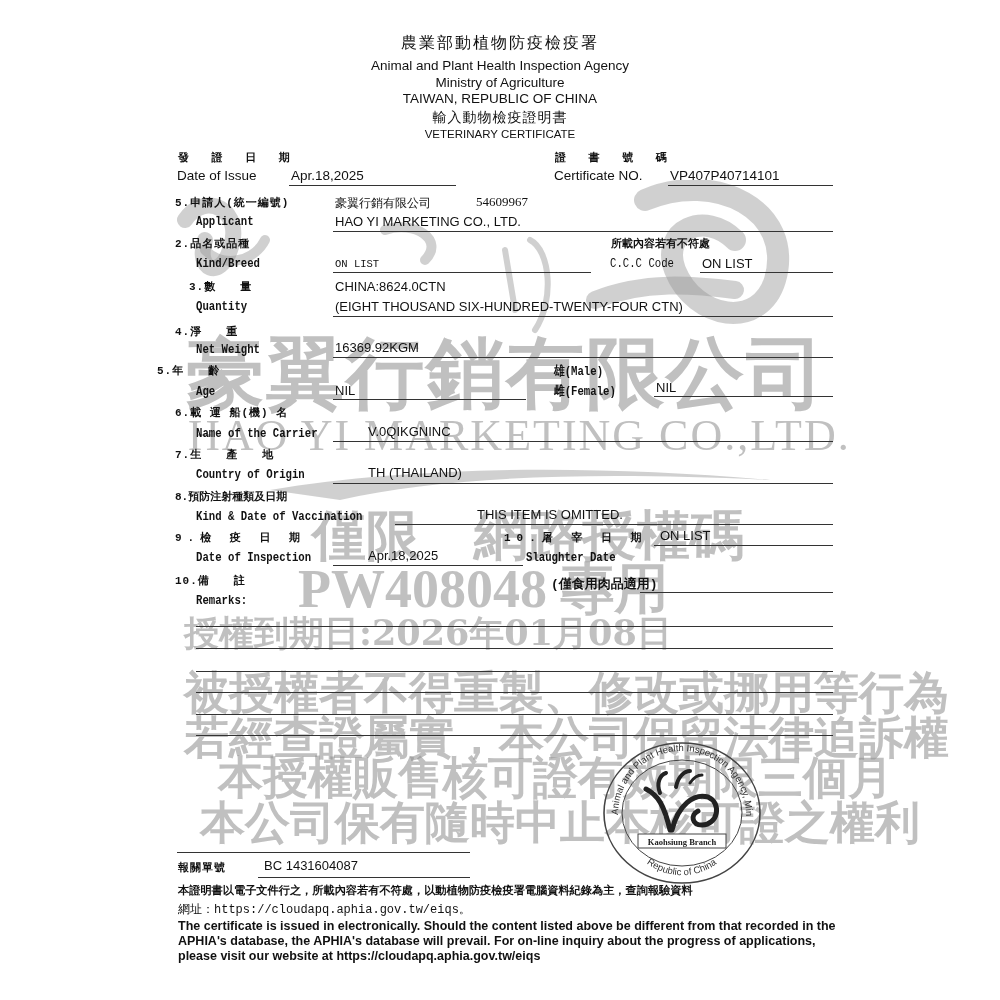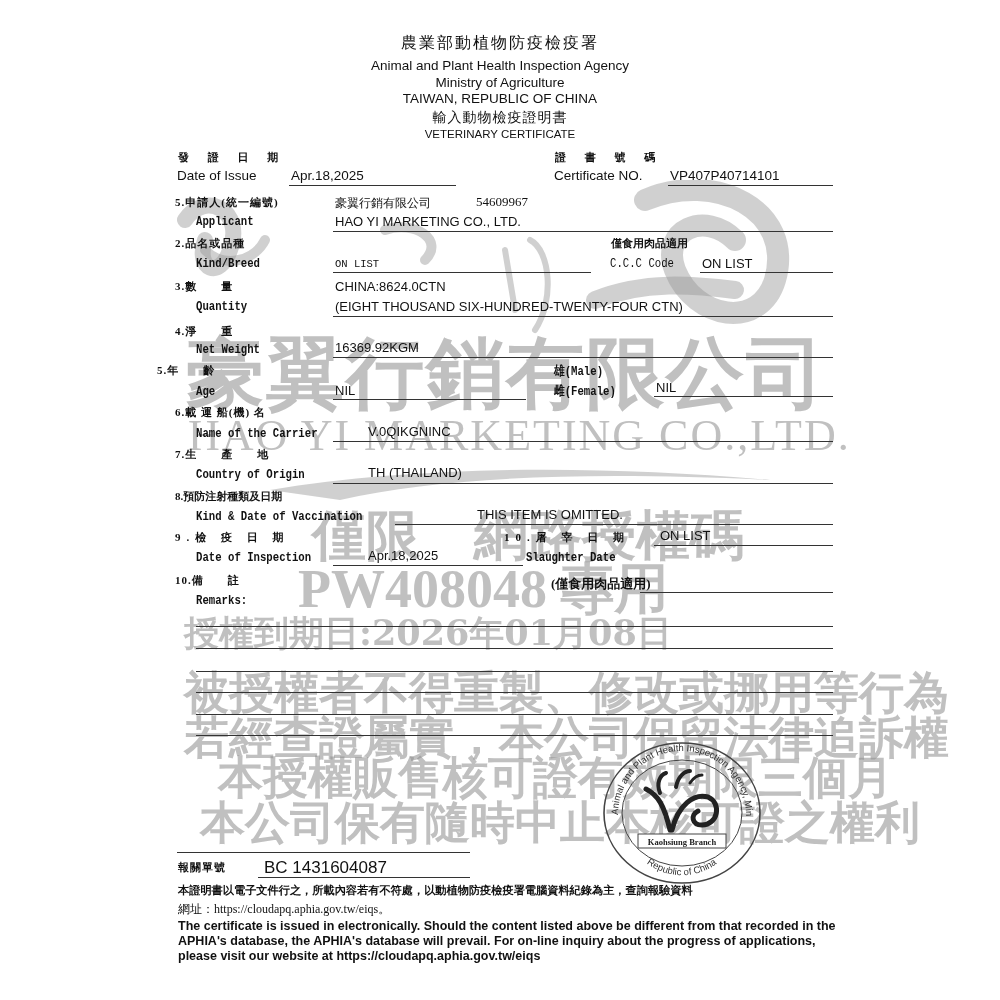--- a/index.html
+++ b/index.html
@@ -1,21 +1,21 @@
 <!DOCTYPE html>
 <html><head>
 <meta charset="utf-8">
 <style>
   html, body { margin:0; padding:0; background:#ffffff; }
   body { width:1000px; height:1000px; position:relative; overflow:hidden;
          font-family:"Liberation Sans", sans-serif; color:#111; }
   .abs { position:absolute; white-space:nowrap; }
   .serif { font-family:"Liberation Serif", "DejaVu Serif", serif; }
   .mono { font-family:"Liberation Mono", "DejaVu Sans Mono", monospace; }
-  .cn { font-family:Liberation Serif, serif; font-weight:bold; }
+  .cn { font-family:Liberation Mono, monospace; font-weight:bold; }
   .hdr { left:0; width:1000px; text-align:center; }
   .rule { position:absolute; height:0; border-top:1.4px solid #333; }
   .lbl-cn { font-size:11px; font-weight:bold; letter-spacing:1px; }
   .lbl-en { font-size:13px; font-family:"Liberation Mono","DejaVu Sans Mono",monospace; font-weight:bold; transform:scaleX(0.82); transform-origin:left; }
   .val { font-size:13px; }
   .wm { position:absolute; color:rgba(140,140,140,0.55); font-family:"DejaVu Serif", serif; font-weight:bold; white-space:nowrap; pointer-events:none; }
   .stamp { position:absolute; left:598px; top:735px; width:168px; height:150px; }
   .footer-en { left:178px; font-size:12.5px; font-weight:bold; line-height:15px; white-space:normal; width:665px; }
 </style>
 </head>
@@ -70,26 +70,26 @@
 <div class="abs lbl-en" style="left:196px;top:214px;">Applicant</div>
 <div class="abs serif" style="left:335px;top:195px;font-size:12px;">豪翼行銷有限公司</div>
 <div class="abs serif" style="left:476px;top:194px;font-size:13px;">54609967</div>
 <div class="abs val" style="left:335px;top:214px;">HAO YI MARKETING CO., LTD.</div>
 <div class="rule" style="left:333px;top:231px;width:500px;"></div>
 
 <div class="abs cn lbl-cn" style="left:175px;top:236px;">2.品名或品種</div>
 <div class="abs lbl-en" style="left:196px;top:256px;">Kind/Breed</div>
 <div class="abs mono" style="left:335px;top:258px;font-size:10.5px;">ON LIST</div>
 <div class="rule" style="left:333px;top:272px;width:258px;"></div>
-<div class="abs cn" style="left:611px;top:236px;font-size:11px;">僅食用肉品適用</div>
+<div class="abs cn" style="left:611px;top:236px;font-size:11px;">所載內容若有不符處</div>
 <div class="abs lbl-en" style="left:610px;top:256px;font-weight:normal;">C.C.C Code</div>
 <div class="abs val" style="left:702px;top:256px;">ON LIST</div>
 <div class="rule" style="left:700px;top:272px;width:133px;"></div>
 
-<div class="abs cn lbl-cn" style="left:175px;top:279px;">3.數　　量</div>
+<div class="abs cn lbl-cn" style="left:189px;top:279px;">3.數　　量</div>
 <div class="abs lbl-en" style="left:196px;top:299px;">Quantity</div>
 <div class="abs val" style="left:335px;top:279px;">CHINA:8624.0CTN</div>
 <div class="abs val" style="left:335px;top:299px;">(EIGHT THOUSAND SIX-HUNDRED-TWENTY-FOUR CTN)</div>
 <div class="rule" style="left:333px;top:316px;width:500px;"></div>
 
 <div class="abs cn lbl-cn" style="left:175px;top:324px;">4.淨　　重</div>
 <div class="abs lbl-en" style="left:196px;top:342px;">Net Weight</div>
 <div class="abs val" style="left:335px;top:340px;">16369.92KGM</div>
 <div class="rule" style="left:333px;top:357px;width:500px;"></div>
 
@@ -160,20 +160,20 @@
     <path d="M62,58 C58,48 62,40 68,38" stroke-width="4"></path>
     <path d="M78,52 C80,42 86,36 92,36" stroke-width="4"></path>
     <path d="M92,48 C96,42 100,40 104,40" stroke-width="3"></path>
   </g>
   <rect x="40" y="99" width="88" height="14" fill="#fff" stroke="#444" stroke-width="1"></rect>
   <text x="84" y="110" text-anchor="middle" font-family="Liberation Serif, serif" font-size="8.5" font-weight="bold" fill="#222">Kaohsiung Branch</text>
 </svg>
 
 <div class="rule" style="left:177px;top:852px;width:293px;"></div>
 <div class="abs cn lbl-cn" style="left:178px;top:860px;">報關單號</div>
-<div class="abs" style="left:264px;top:858px;font-size:17px;">BC 1431604087</div>
+<div class="abs" style="left:264px;top:858px;font-size:13px;">BC 1431604087</div>
 <div class="rule" style="left:258px;top:877px;width:212px;"></div>
 
 <div>
   <div class="abs cn" style="left:178px;top:883px;font-size:11.2px;letter-spacing:0;">本證明書以電子文件行之，所載內容若有不符處，以動植物防疫檢疫署電腦資料紀錄為主，查詢報驗資料</div>
   <div class="abs cn" style="left:178px;top:901px;font-size:12px;font-weight:normal;">網址：https://cloudapq.aphia.gov.tw/eiqs。</div>
   <div class="abs footer-en" style="top:919px;">The certificate is issued in electronically. Should the content listed above be different from that recorded in the APHIA's database, the APHIA's database will prevail. For on-line inquiry about the progress of applications, please visit our website at https://cloudapq.aphia.gov.tw/eiqs</div>
 </div>
 
 </body></html>

